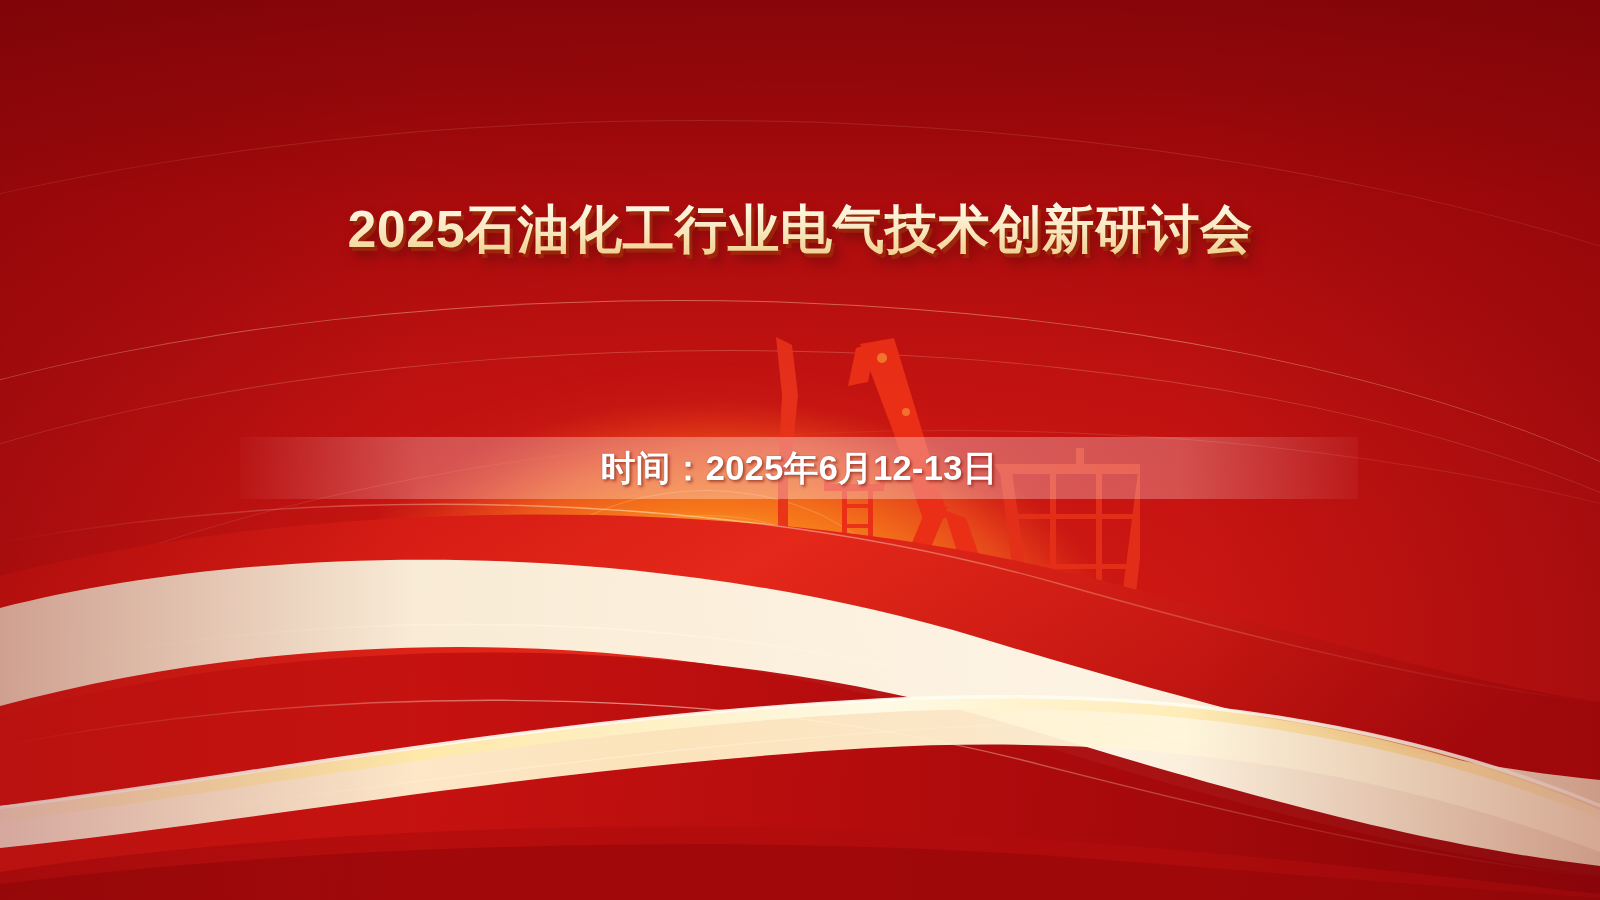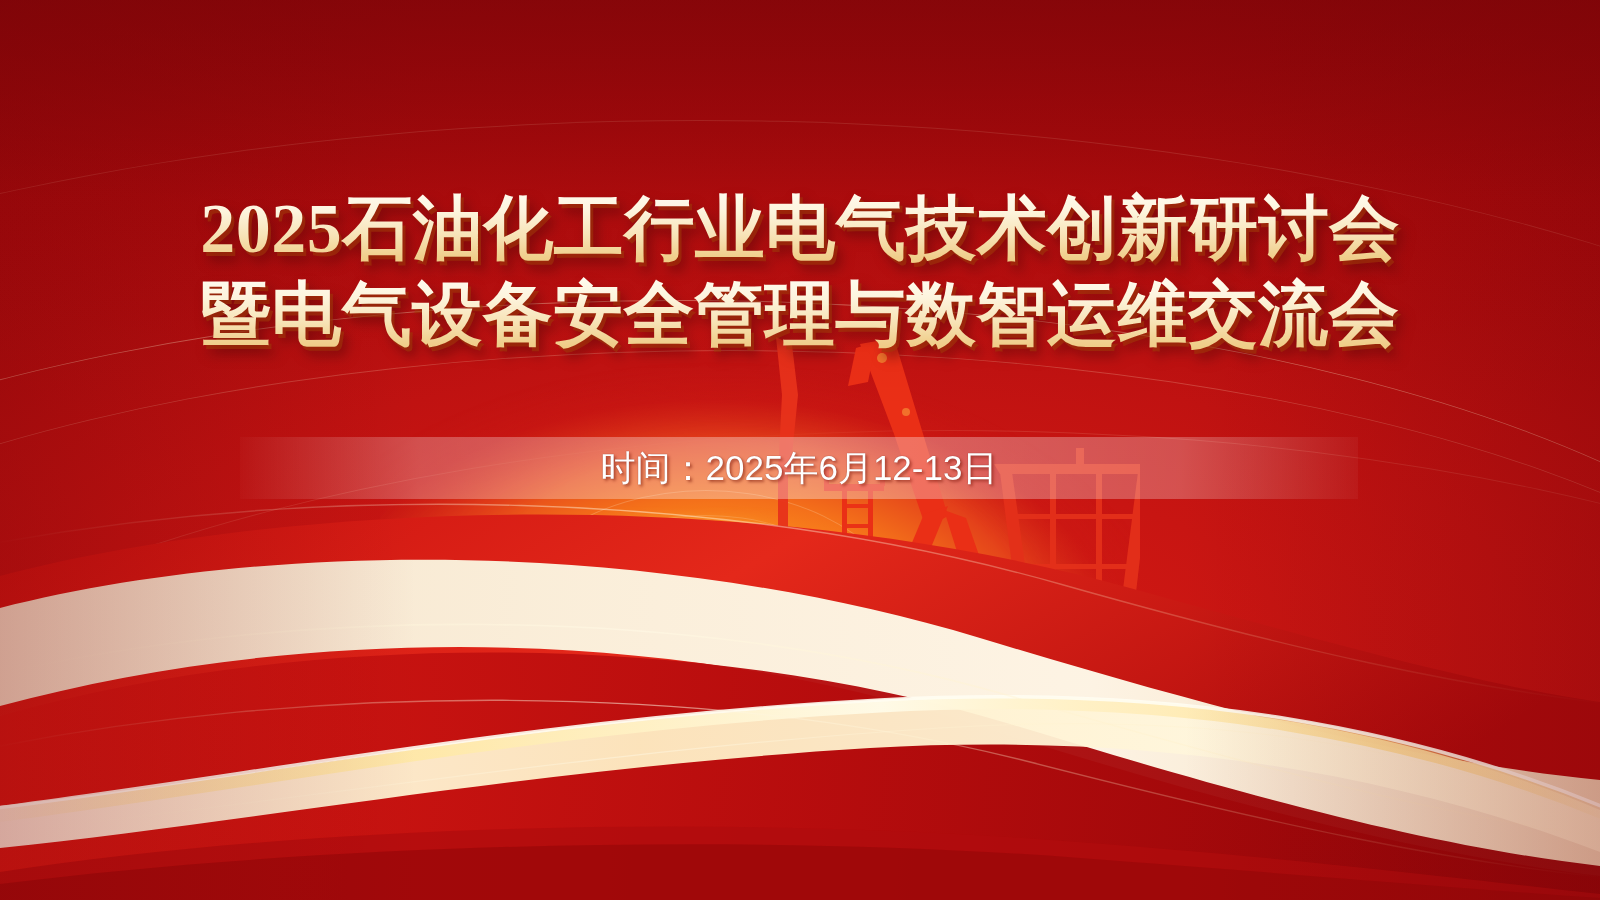--- a/index.html
+++ b/index.html
@@ -111,34 +111,33 @@
 
   
   .title-block {
     position: absolute;
     left: 0;
     top: 186px;
     width: 1600px;
     text-align: center;
   }
   .title-line {
-    font-size: 70px;
+    font-size: 52px;
     line-height: 86px;
     font-weight: 700;
     letter-spacing: 0.5px;
     white-space: nowrap;
     background: linear-gradient(180deg, #fffdf4 0%, #fdf4dd 30%, #f7e3b6 58%, #f0cf8d 82%, #ecc477 100%);
     -webkit-background-clip: text;
             background-clip: text;
     color: transparent;
     -webkit-text-fill-color: transparent;
     filter:
       drop-shadow(3px 4px 0px rgba(160,60,10,0.55))
       drop-shadow(5px 7px 6px rgba(90,6,8,0.55));
-    font-family: Liberation Serif, serif;
   }
 
   
   .info-bar {
     position: absolute;
     left: 240px;
     top: 437px;
     width: 1118px;
     height: 62px;
     background: linear-gradient(90deg,
@@ -147,21 +146,21 @@
         rgba(255,255,255,0.34) 50%,
         rgba(255,255,255,0.26) 84%,
         rgba(255,255,255,0.04) 100%);
     display: flex;
     align-items: center;
     justify-content: center;
     gap: 78px;
   }
   .info-item {
     font-size: 35px;
-    font-weight: 400;
+    font-weight: 700;
     color: #ffffff;
     white-space: nowrap;
     text-shadow: 2px 2px 3px rgba(120,20,8,0.55), 0 0 1px rgba(90,10,6,0.6);
   }
 </style>
 </head>
 <body>
 
 <div class="banner">
 
@@ -354,20 +353,19 @@
       <path d="M-10,268 C300,206 700,198 1030,282 C1280,346 1450,382 1610,398" fill="none" stroke="url(#thin)" stroke-width="1.3" opacity="0.6"></path>
       <path d="M-10,64 C320,4 720,8 1060,104 C1300,172 1460,206 1610,224" fill="none" stroke="url(#thin)" stroke-width="1.4" opacity="0.55"></path>
       <path d="M-10,354 C300,320 620,268 940,248 C1220,230 1430,268 1610,344" fill="none" stroke="url(#thin)" stroke-width="1.2" opacity="0.55"></path>
     </svg>
   </div>
 
   <div class="bg-vignette"></div>
 
   <div class="title-block">
     <div class="title-line">2025石油化工行业电气技术创新研讨会</div>
-    <div class="title-line">暨电气设备安全管理与数智运维交流会</div>
   </div>
 
   <div class="info-bar">
     <span class="info-item">时间：2025年6月12-13日</span>
   </div>
 
 </div>
 
 </body></html>

